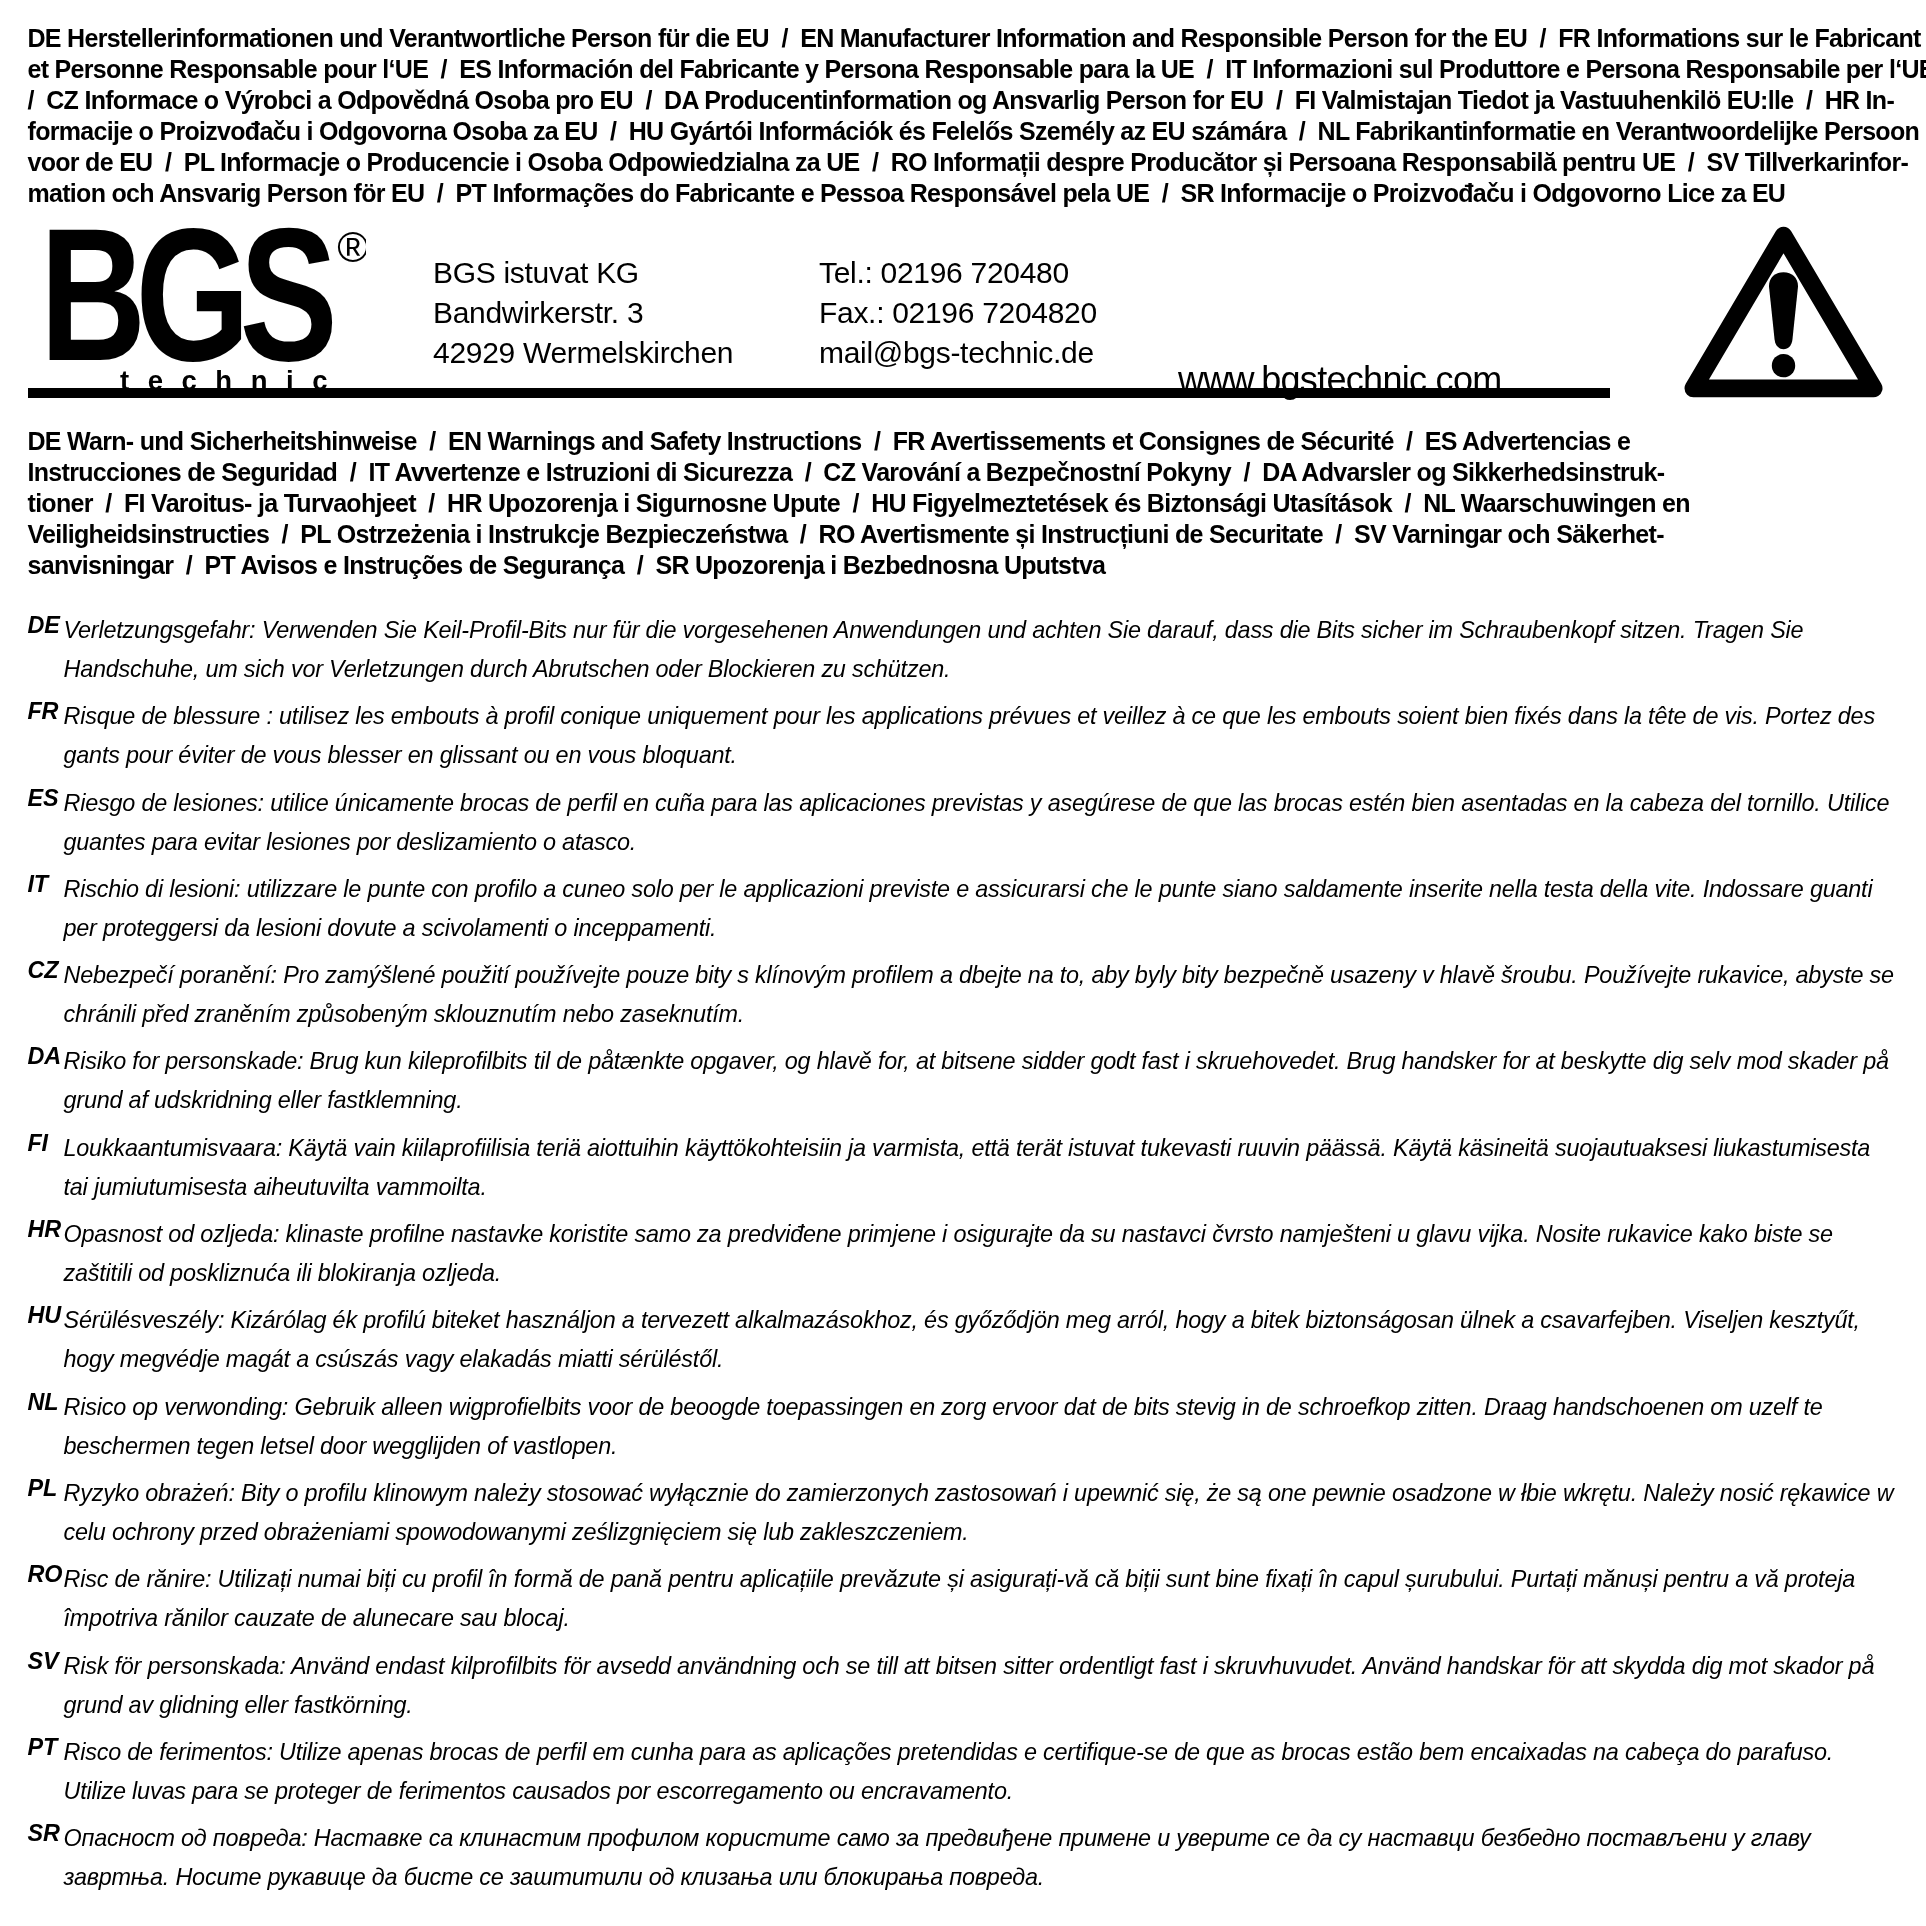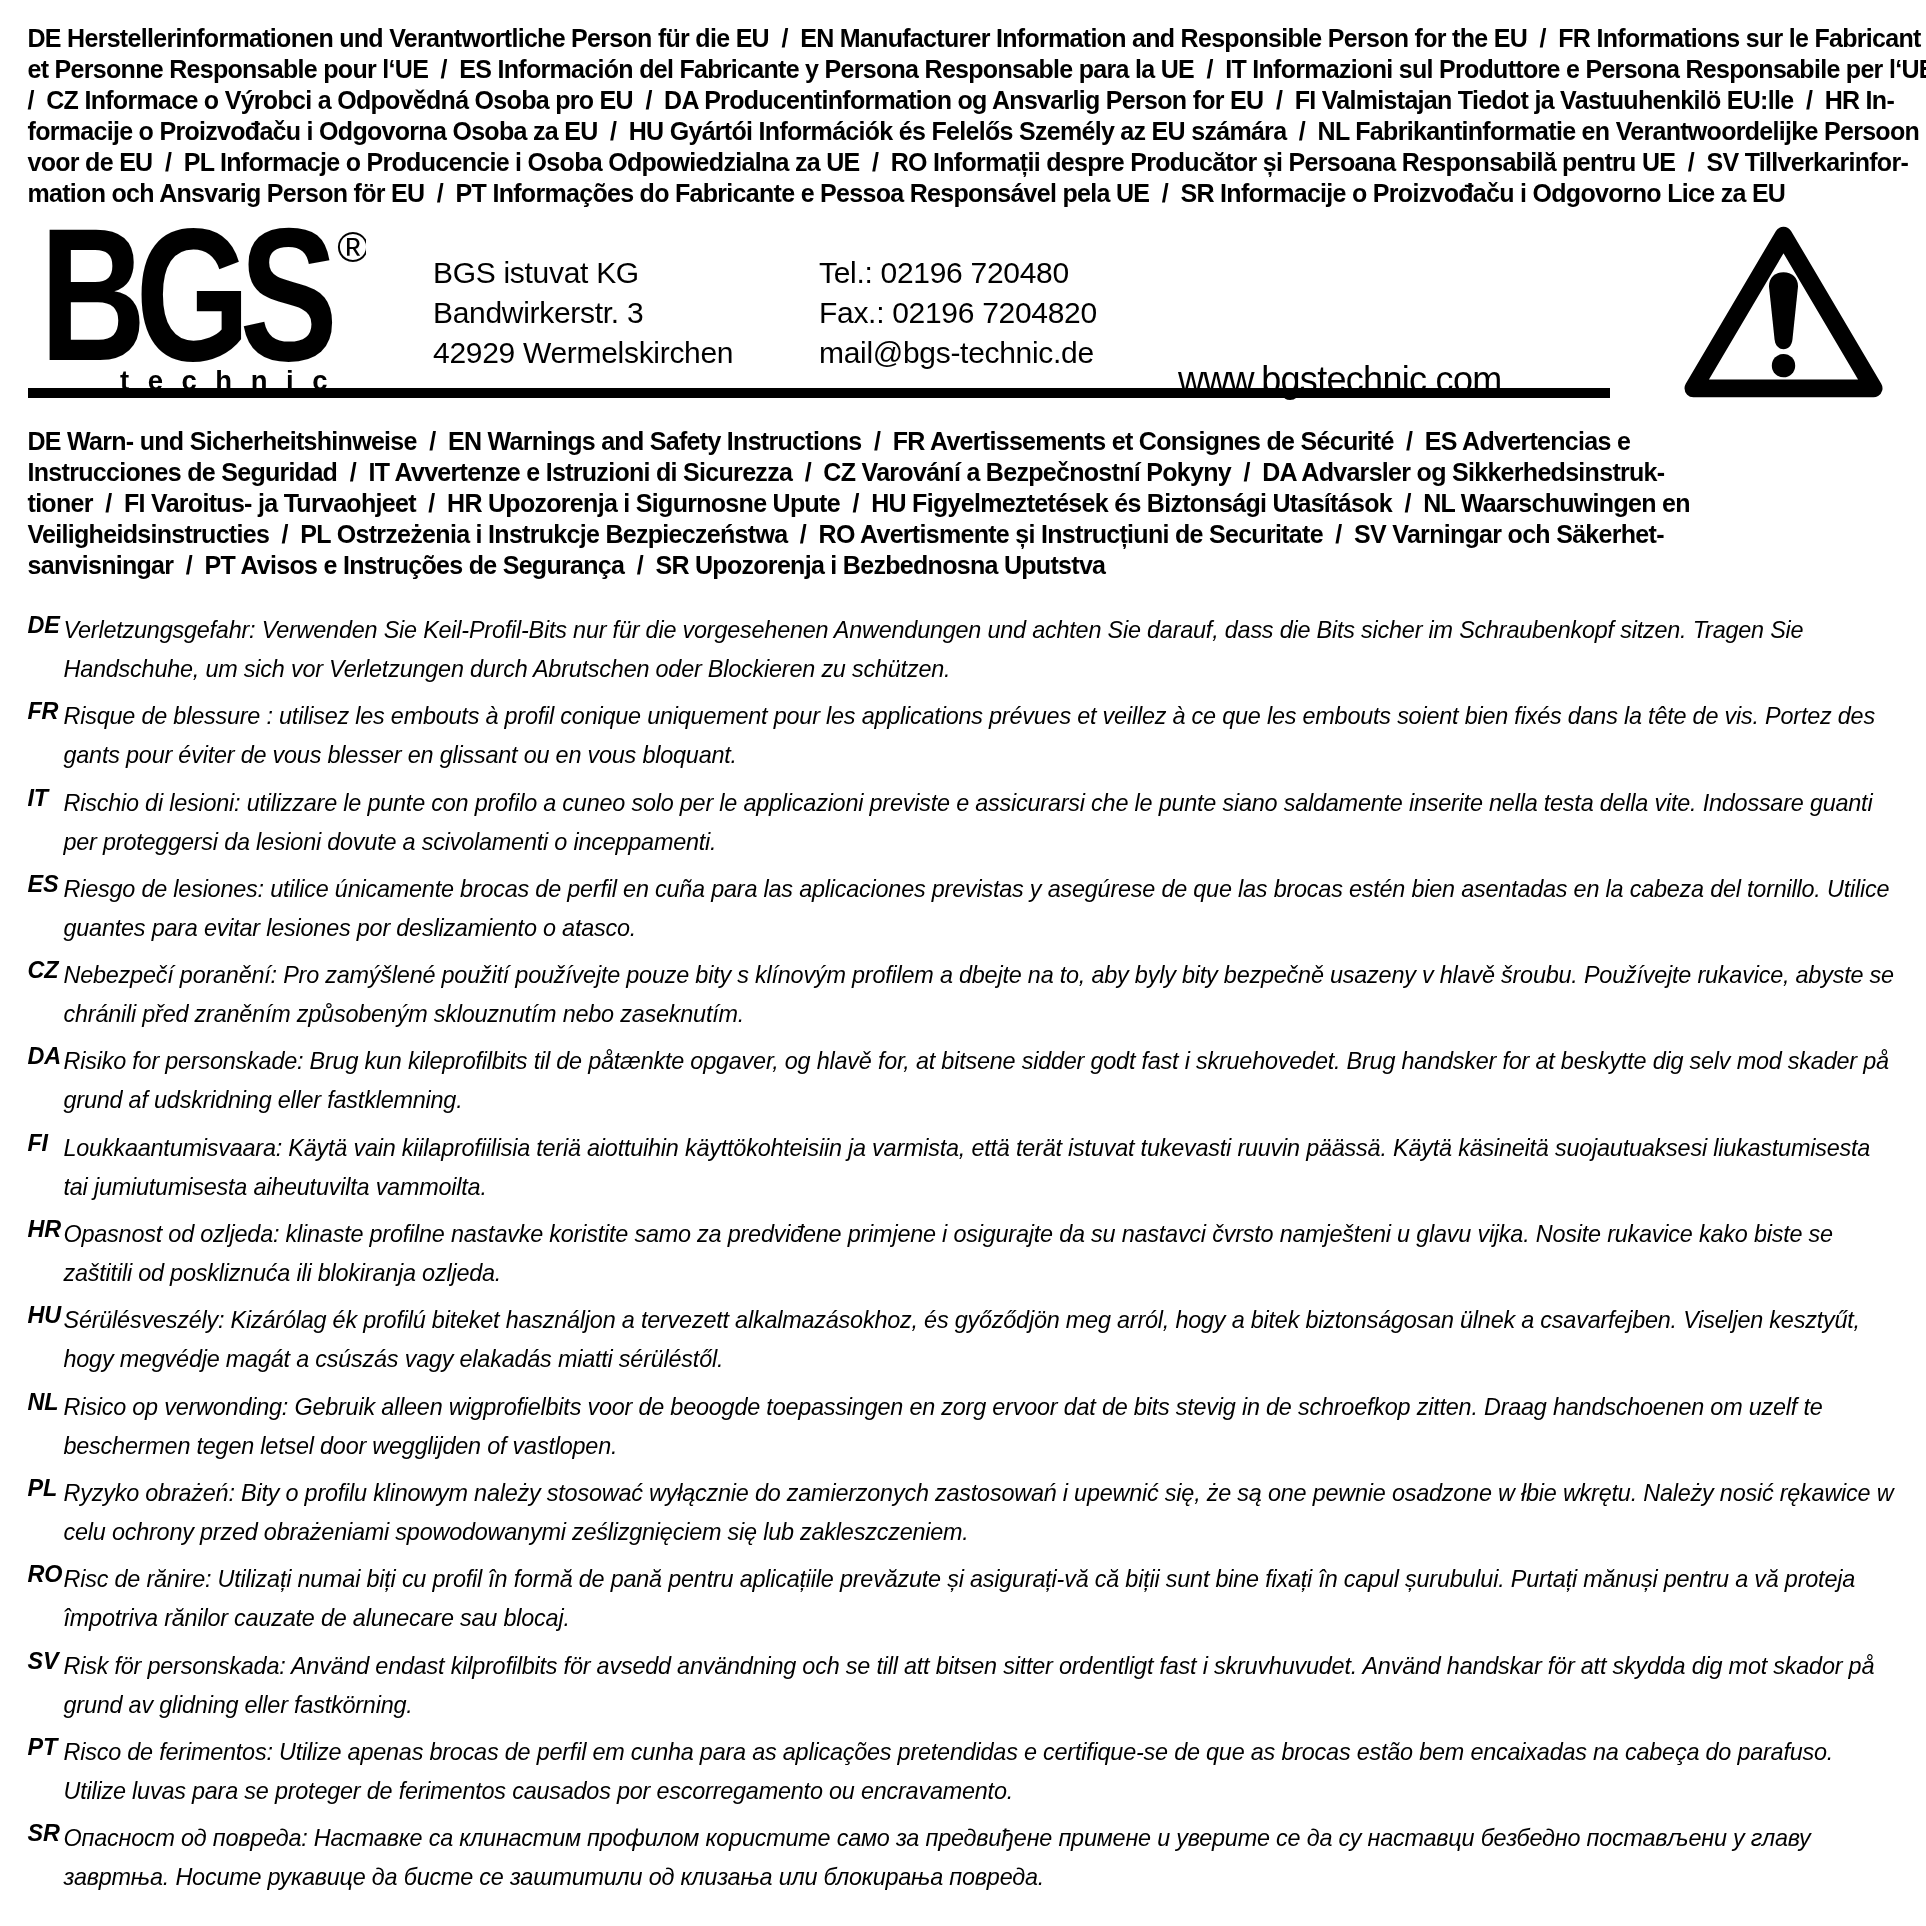--- a/index.html
+++ b/index.html
@@ -105,27 +105,27 @@
       <div class="wtext">Verletzungsgefahr: Verwenden Sie Keil-Profil-Bits nur für die vorgesehenen Anwendungen und achten Sie darauf, dass die Bits sicher im Schraubenkopf sitzen. Tragen Sie Handschuhe, um sich vor Verletzungen durch Abrutschen oder Blockieren zu schützen.</div>
     </div>
 
 
     <div class="witem">
       <div class="wcode">FR</div>
       <div class="wtext">Risque de blessure : utilisez les embouts à profil conique uniquement pour les applications prévues et veillez à ce que les embouts soient bien fixés dans la tête de vis. Portez des gants pour éviter de vous blesser en glissant ou en vous bloquant.</div>
     </div>
 
     <div class="witem">
-      <div class="wcode">IT</div>
-      <div class="wtext">Rischio di lesioni: utilizzare le punte con profilo a cuneo solo per le applicazioni previste e assicurarsi che le punte siano saldamente inserite nella testa della vite. Indossare guanti per proteggersi da lesioni dovute a scivolamenti o inceppamenti.</div>
+      <div class="wcode">ES</div>
+      <div class="wtext">Riesgo de lesiones: utilice únicamente brocas de perfil en cuña para las aplicaciones previstas y asegúrese de que las brocas estén bien asentadas en la cabeza del tornillo. Utilice guantes para evitar lesiones por deslizamiento o atasco.</div>
     </div>
 
     <div class="witem">
-      <div class="wcode">ES</div>
-      <div class="wtext">Riesgo de lesiones: utilice únicamente brocas de perfil en cuña para las aplicaciones previstas y asegúrese de que las brocas estén bien asentadas en la cabeza del tornillo. Utilice guantes para evitar lesiones por deslizamiento o atasco.</div>
+      <div class="wcode">IT</div>
+      <div class="wtext">Rischio di lesioni: utilizzare le punte con profilo a cuneo solo per le applicazioni previste e assicurarsi che le punte siano saldamente inserite nella testa della vite. Indossare guanti per proteggersi da lesioni dovute a scivolamenti o inceppamenti.</div>
     </div>
 
     <div class="witem">
       <div class="wcode">CZ</div>
       <div class="wtext">Nebezpečí poranění: Pro zamýšlené použití používejte pouze bity s klínovým profilem a dbejte na to, aby byly bity bezpečně usazeny v hlavě šroubu. Používejte rukavice, abyste se chránili před zraněním způsobeným sklouznutím nebo zaseknutím.</div>
     </div>
 
     <div class="witem">
       <div class="wcode">DA</div>
       <div class="wtext">Risiko for personskade: Brug kun kileprofilbits til de påtænkte opgaver, og hlavě for, at bitsene sidder godt fast i skruehovedet. Brug handsker for at beskytte dig selv mod skader på grund af udskridning eller fastklemning.</div>

